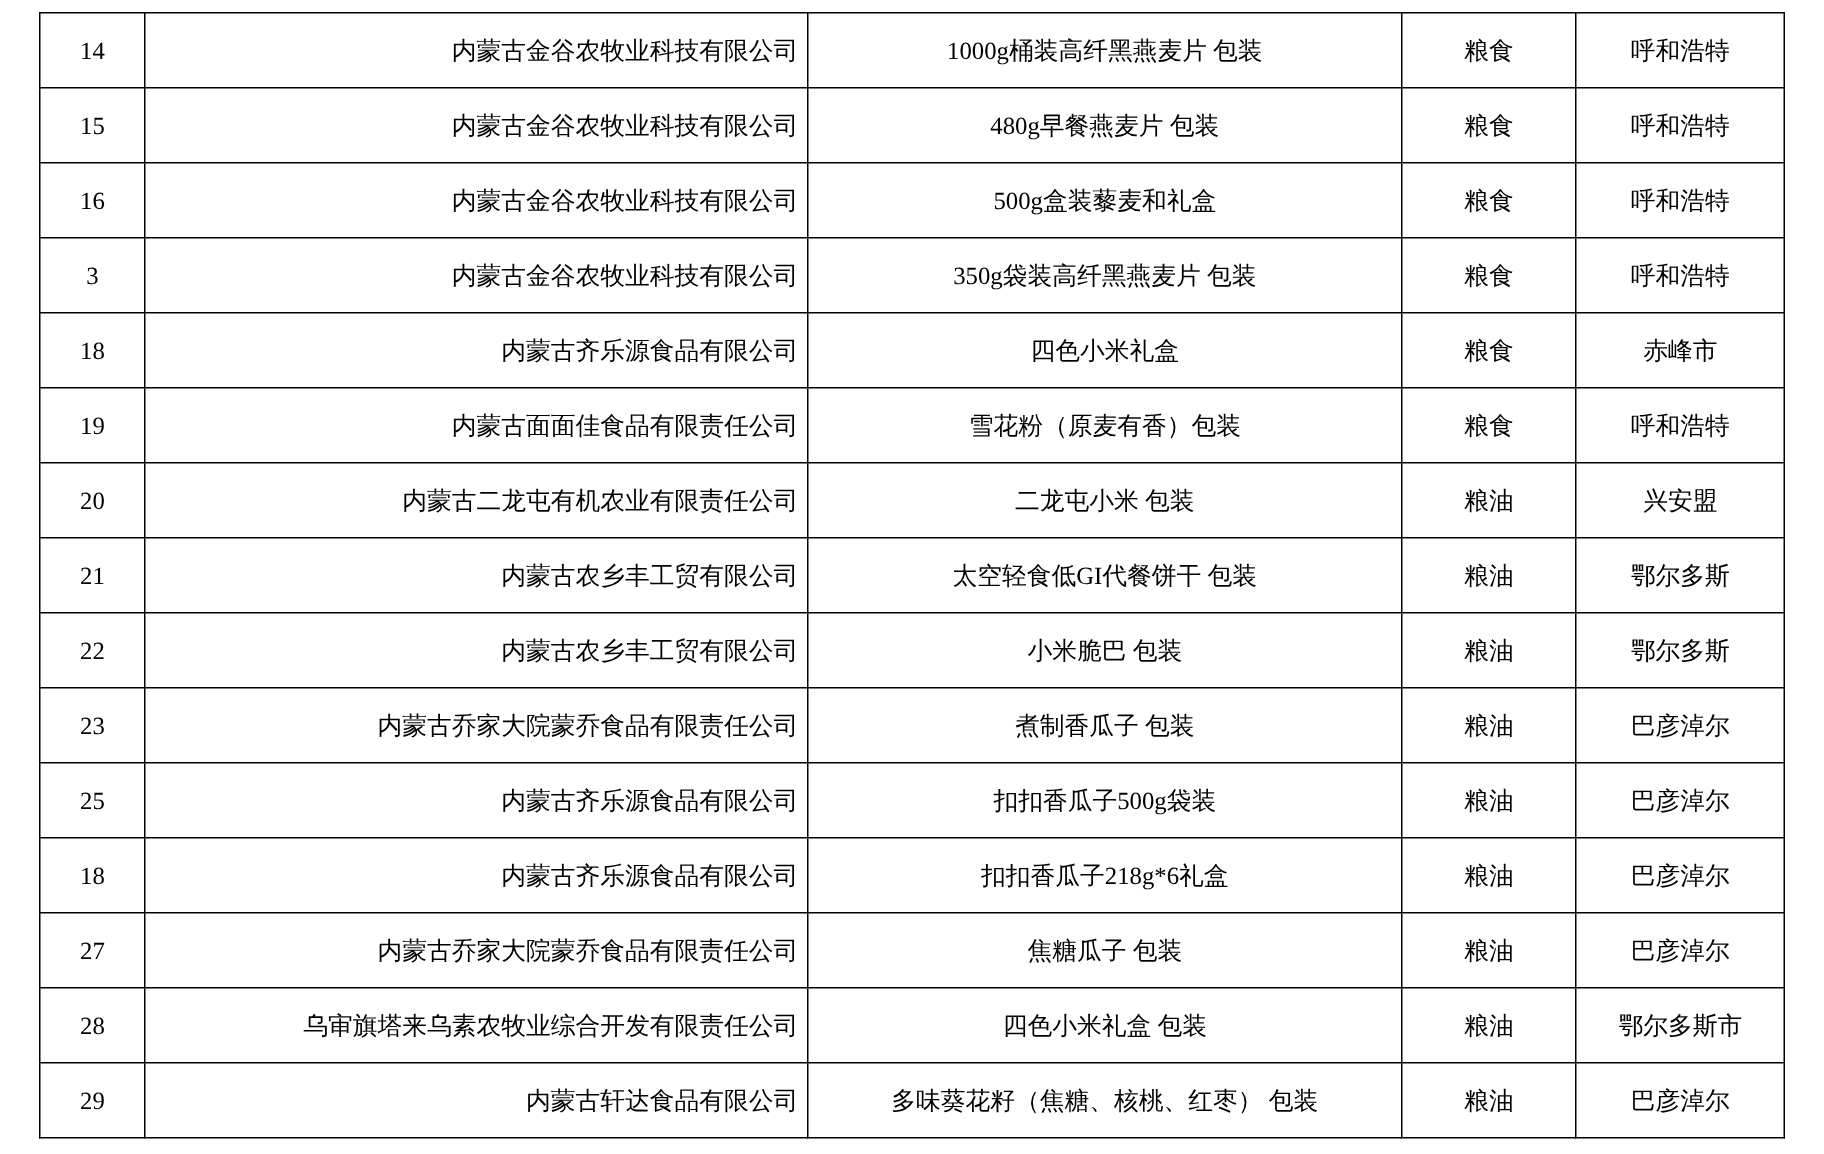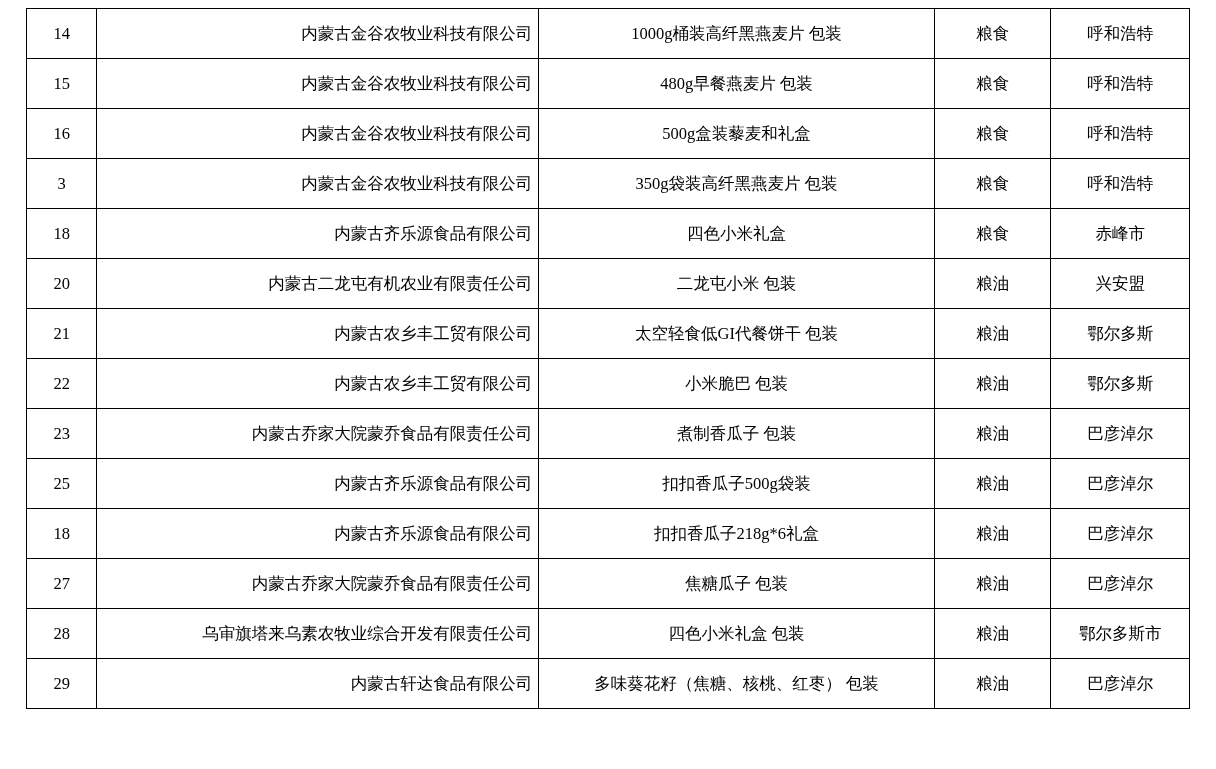--- a/index.html
+++ b/index.html
@@ -79,20 +79,27 @@
         <td class="cell-region">呼和浩特</td>
       </tr>
       <tr>
         <td class="cell-index">18</td>
         <td class="cell-company">内蒙古齐乐源食品有限公司</td>
         <td class="cell-product">四色小米礼盒</td>
         <td class="cell-category">粮食</td>
         <td class="cell-region">赤峰市</td>
       </tr>
       <tr>
+        <td class="cell-index">19</td>
+        <td class="cell-company">内蒙古面面佳食品有限责任公司</td>
+        <td class="cell-product">雪花粉（原麦有香）包装</td>
+        <td class="cell-category">粮食</td>
+        <td class="cell-region">呼和浩特</td>
+      </tr>
+      <tr>
         <td class="cell-index">20</td>
         <td class="cell-company">内蒙古二龙屯有机农业有限责任公司</td>
         <td class="cell-product">二龙屯小米  包装</td>
         <td class="cell-category">粮油</td>
         <td class="cell-region">兴安盟</td>
       </tr>
       <tr>
         <td class="cell-index">21</td>
         <td class="cell-company">内蒙古农乡丰工贸有限公司</td>
         <td class="cell-product">太空轻食低GI代餐饼干  包装</td>

